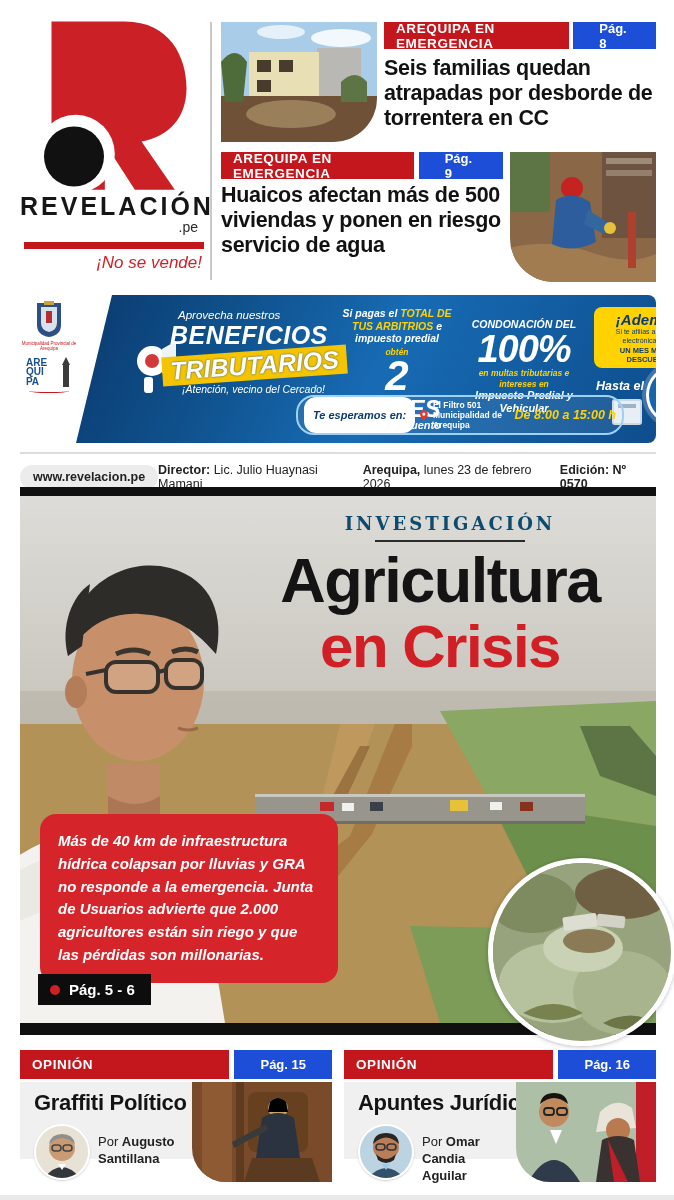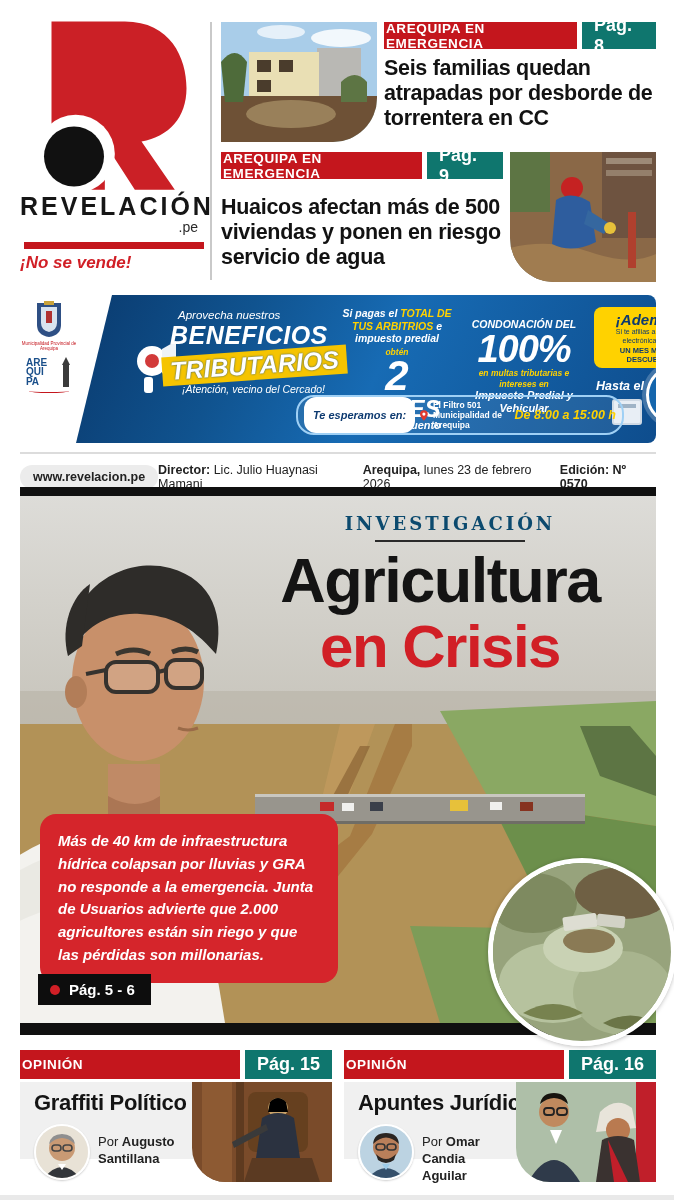--- a/index.html
+++ b/index.html
@@ -5,29 +5,29 @@
   html,body{margin:0;padding:0;background:#ffffff;}
   body{font-family:"Liberation Sans",sans-serif;color:#111;}
   .page{position:relative;width:674px;height:1200px;background:#fff;overflow:hidden;}
 
   
   .logo-block{position:absolute;left:20px;top:14px;width:188px;height:270px;}
   .logo-art{display:block;margin:4px auto 0 auto;}
   .wordmark{font-weight:bold;font-size:25px;letter-spacing:3px;color:#161616;text-align:center;margin-top:2px;}
   .tld{font-size:14px;color:#2a2a2a;text-align:right;padding-right:10px;margin-top:-2px;}
   .logo-rule{height:7px;background:#c4161d;margin:7px 4px 4px 4px;}
-  .slogan{color:#d11f26;font-style:italic;font-weight:bold;font-size:17px;padding-right:6px;}
+  .slogan{color:#d11f26;font-style:italic;font-weight:normal;font-size:17px;text-align:right;padding-right:6px;}
   .v-divider{position:absolute;left:210px;top:22px;width:2px;height:258px;background:#c9c9c9;}
 
   
   .teaser{position:absolute;left:221px;width:435px;}
   .flag-row{display:flex;align-items:stretch;height:27px;}
-  .flag{background:#c4161d;color:#fff;font-weight:bold;font-size:13.5px;letter-spacing:.6px;display:flex;align-items:center;padding:0 2px;}
+  .flag{background:#c4161d;color:#fff;font-weight:bold;font-size:13.5px;letter-spacing:.6px;display:flex;align-items:center;padding:0 12px;}
   .flag-gap{width:5px;}
-  .pagebox{background:#0f766e;color:#fff;font-weight:bold;font-size:18px;display:flex;align-items:center;justify-content:center;padding:0 12px;}
+  .pagebox{background:#1d4ed8;color:#fff;font-weight:bold;font-size:13px;display:flex;align-items:center;justify-content:center;padding:0 26px;}
   .headline{font-weight:bold;font-size:21.5px;line-height:1.16;color:#121212;letter-spacing:-.3px;}
   .t-photo{overflow:hidden;background:#9bb;}
   .t1-photo{position:absolute;left:0;top:2px;width:156px;height:120px;border-radius:0 0 44px 0;}
   .t2-photo{position:absolute;right:0;top:2px;width:146px;height:130px;border-radius:0 0 0 44px;}
 
   
   .ad{position:absolute;left:20px;top:295px;width:636px;height:148px;background:#fff;}
   .ad-munilogos{position:absolute;left:0;top:6px;width:58px;height:136px;display:flex;flex-direction:column;align-items:center;gap:2px;}
   .muni-label{font-size:4.5px;color:#c4161d;text-align:center;line-height:1.2;}
   .city-logo{font-weight:bold;color:#1a4f8a;font-size:10px;line-height:.95;text-align:left;}
@@ -165,21 +165,21 @@
         <circle cx="100" cy="76" r="6" fill="#e7c13a"></circle>
         <rect x="118" y="60" width="8" height="56" fill="#b0402e"></rect>
       </svg>
     </div>
     <div style="position:absolute;left:0;top:2px;width:282px;">
       <div class="flag-row">
         <div class="flag">AREQUIPA EN EMERGENCIA</div>
         <div class="flag-gap"></div>
         <div class="pagebox">Pág. 9</div>
       </div>
-      <div class="headline" style="margin-top:16px;">Huaicos afectan más de 500 viviendas y ponen en riesgo servicio de agua</div>
+      <div class="headline" style="margin-top:4px;">Huaicos afectan más de 500 viviendas y ponen en riesgo servicio de agua</div>
     </div>
   </div>
 
   <div class="ad">
     <div class="ad-munilogos">
       <svg width="30" height="38" viewBox="0 0 30 38">
         <path d="M3,2 h24 v22 q0,10 -12,12 q-12,-2 -12,-12 z" fill="#2e4f84"></path>
         <path d="M7,6 h16 v16 q0,7 -8,9 q-8,-2 -8,-9 z" fill="#d8e2ee"></path>
         <rect x="12" y="10" width="6" height="12" fill="#b03030"></rect>
         <rect x="10" y="0" width="10" height="4" fill="#c9a23a"></rect>

